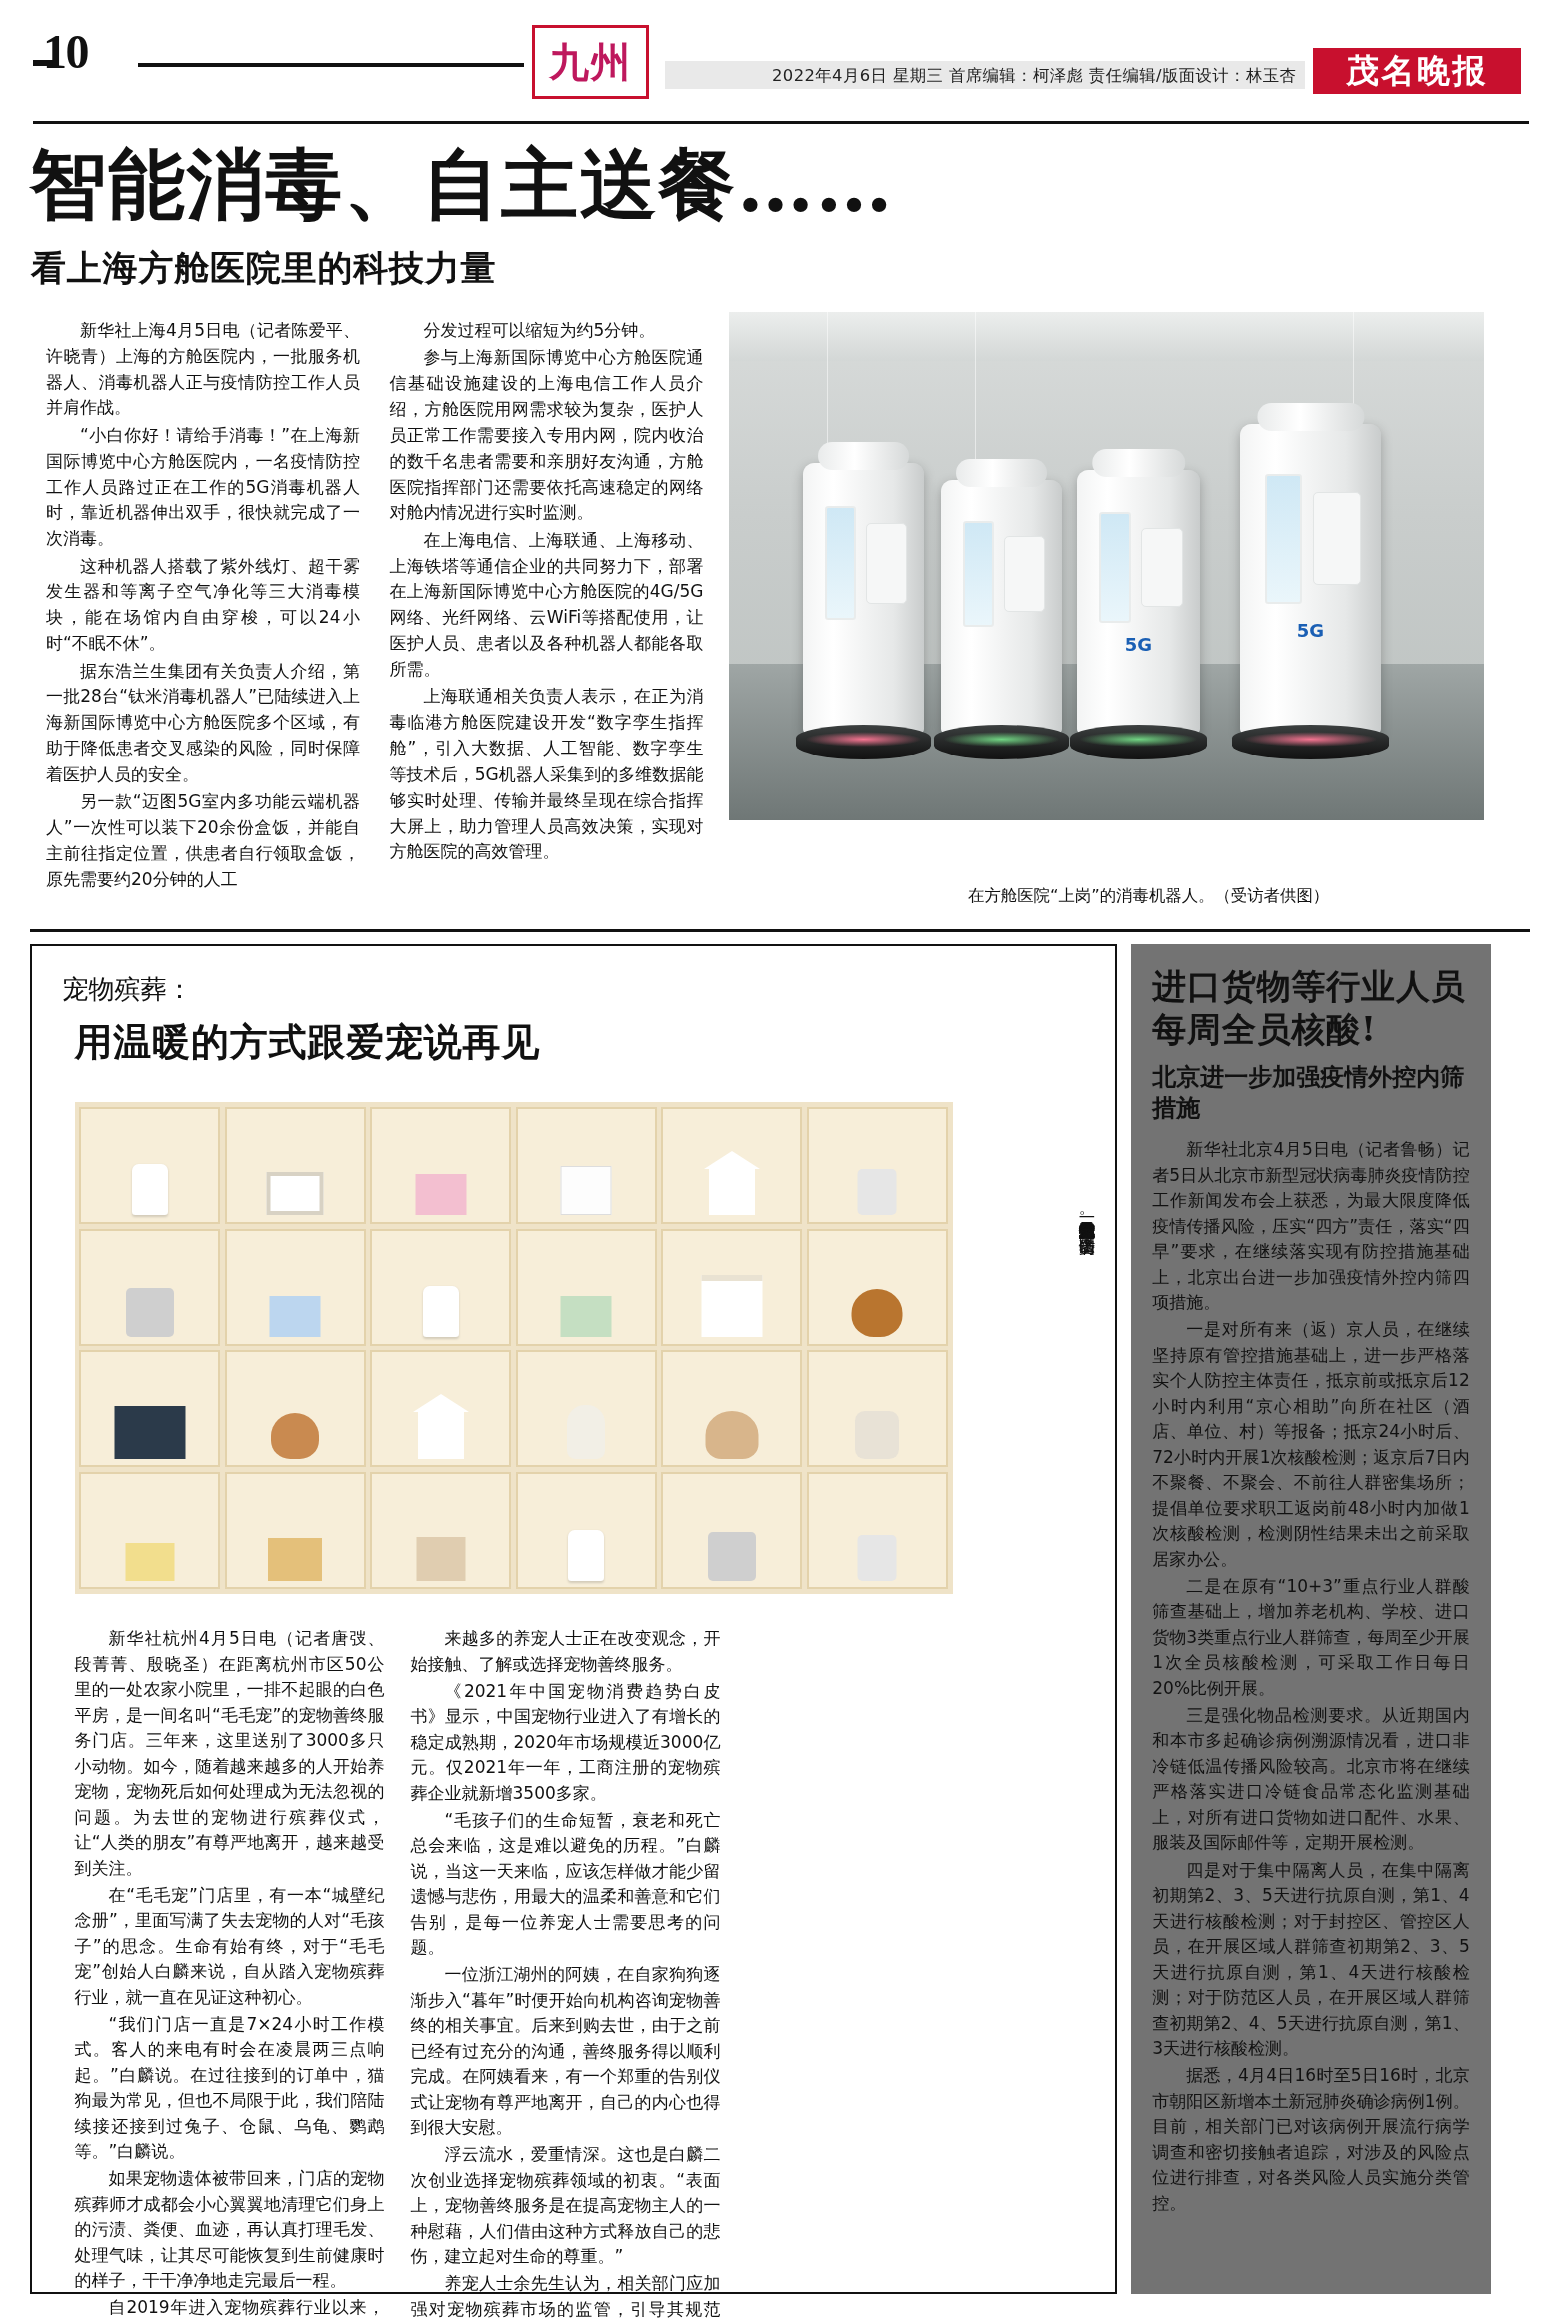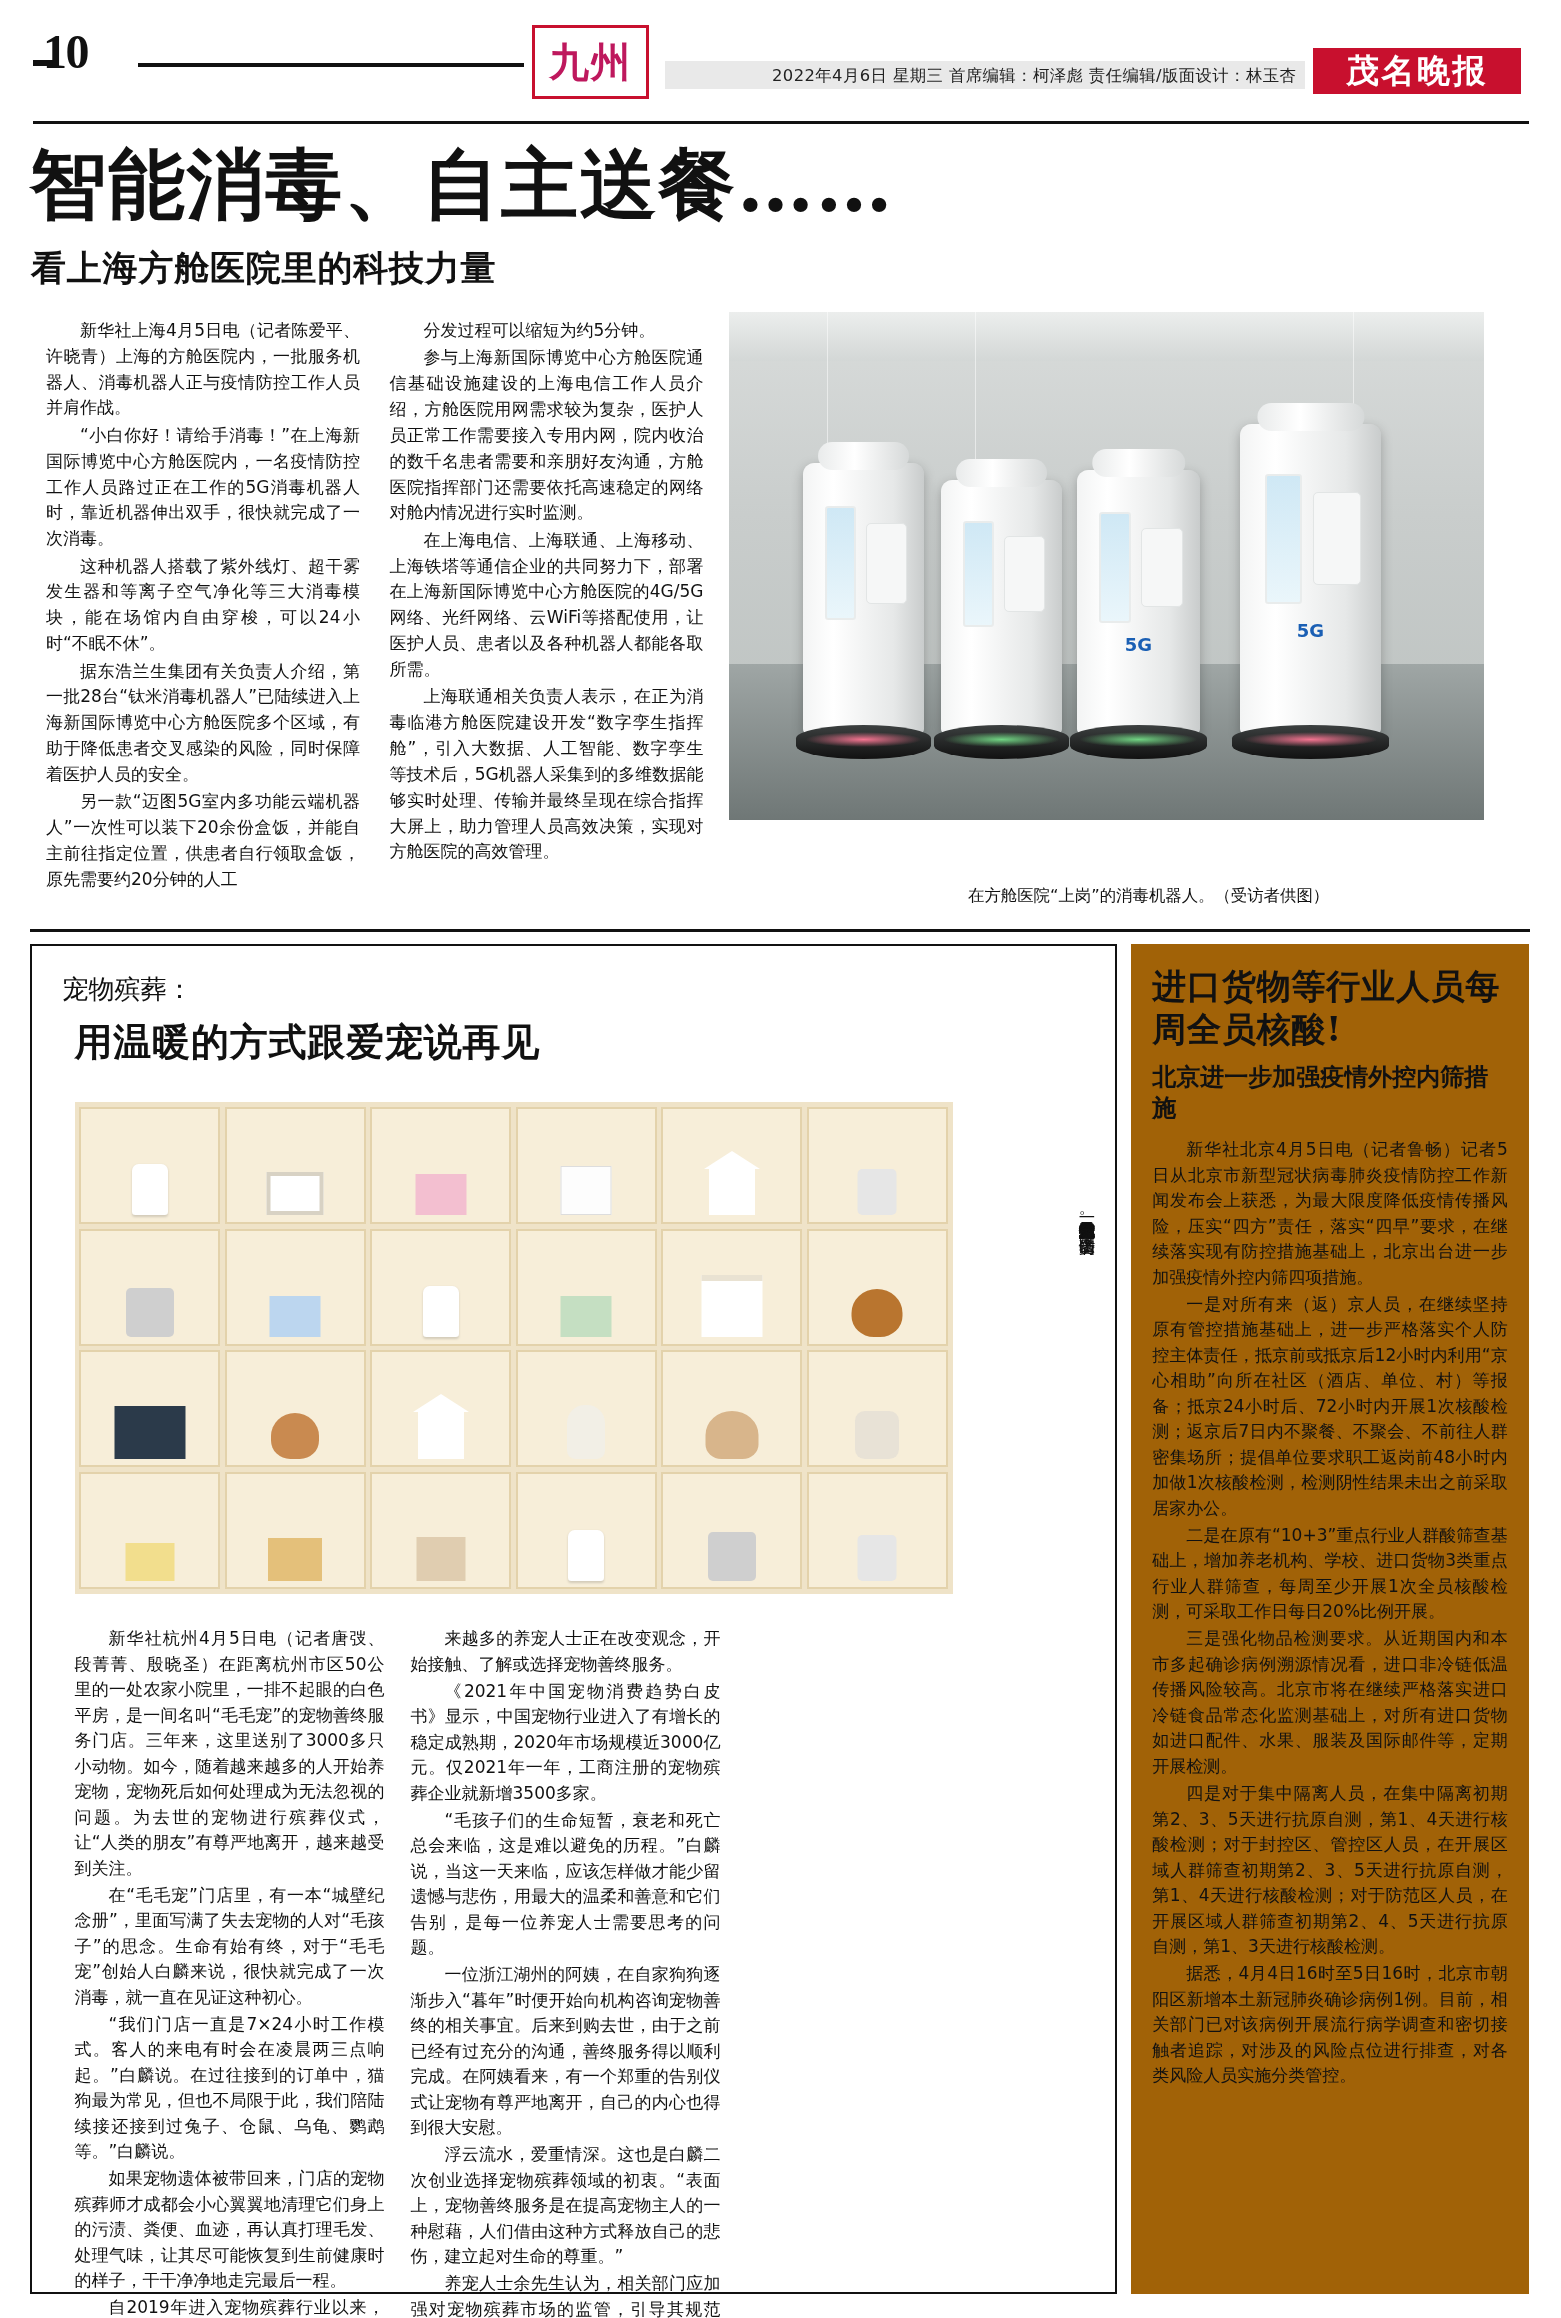--- a/index.html
+++ b/index.html
@@ -211,22 +211,22 @@
   .s2-cols {
     position:absolute; left:43px; top:680px; width:1001px;
     display:flex; gap:26px;
   }
   .s2col { width:310px; font-size:17px; line-height:1.5; text-align:justify;
            font-family:"DejaVu Sans", sans-serif; color:#111;}
   .s2col p { margin:0 0 1.6px 0; text-indent:2em; }
 
   
   .sidebar {
-    position:absolute; left:1131px; top:944px; width:398px; height:1350px;
-    background:#a16207;
+    position:absolute; left:1131px; top:944px; width:360px; height:1350px;
+    background:#737373;
     border:0;
     padding:21.3px 21.3px;
   }
   .sb-title {
     font-family:"DejaVu Serif", serif;
     font-size:34px; font-weight:bold; color:#111; line-height:1.25;
     letter-spacing:0.8px;
   }
   .sb-sub {
     margin-top:11.5px;
@@ -399,21 +399,21 @@
       <div class="cell">
           <div class="obj jar"></div>
         </div>
     </div>
 
     <div class="shelf-caption">一些宠物主人会把宠物骨灰安放在纳骨堂里以留作纪念。（受访者供图）</div>
 
     <div class="s2-cols">
       <div class="s2col">
         <p>新华社杭州4月5日电（记者唐弢、段菁菁、殷晓圣）在距离杭州市区50公里的一处农家小院里，一排不起眼的白色平房，是一间名叫“毛毛宠”的宠物善终服务门店。三年来，这里送别了3000多只小动物。如今，随着越来越多的人开始养宠物，宠物死后如何处理成为无法忽视的问题。为去世的宠物进行殡葬仪式，让“人类的朋友”有尊严地离开，越来越受到关注。</p>
-        <p>在“毛毛宠”门店里，有一本“城壁纪念册”，里面写满了失去宠物的人对“毛孩子”的思念。生命有始有终，对于“毛毛宠”创始人白麟来说，很快就完成了一次消毒，就一直在见证这种初心。</p>
+        <p>在“毛毛宠”门店里，有一本“城壁纪念册”，里面写满了失去宠物的人对“毛孩子”的思念。生命有始有终，对于“毛毛宠”创始人白麟来说，自从踏入宠物殡葬行业，就一直在见证这种初心。</p>
         <p>“我们门店一直是7×24小时工作模式。客人的来电有时会在凌晨两三点响起。”白麟说。在过往接到的订单中，猫狗最为常见，但也不局限于此，我们陪陆续接还接到过兔子、仓鼠、乌龟、鹦鹉等。”白麟说。</p>
         <p>如果宠物遗体被带回来，门店的宠物殡葬师才成都会小心翼翼地清理它们身上的污渍、粪便、血迹，再认真打理毛发、处理气味，让其尽可能恢复到生前健康时的样子，干干净净地走完最后一程。</p>
         <p>自2019年进入宠物殡葬行业以来，白麟发现越</p>
       </div>
       <div class="s2col">
         <p>来越多的养宠人士正在改变观念，开始接触、了解或选择宠物善终服务。</p>
         <p>《2021年中国宠物消费趋势白皮书》显示，中国宠物行业进入了有增长的稳定成熟期，2020年市场规模近3000亿元。仅2021年一年，工商注册的宠物殡葬企业就新增3500多家。</p>
         <p>“毛孩子们的生命短暂，衰老和死亡总会来临，这是难以避免的历程。”白麟说，当这一天来临，应该怎样做才能少留遗憾与悲伤，用最大的温柔和善意和它们告别，是每一位养宠人士需要思考的问题。</p>
         <p>一位浙江湖州的阿姨，在自家狗狗逐渐步入“暮年”时便开始向机构咨询宠物善终的相关事宜。后来到购去世，由于之前已经有过充分的沟通，善终服务得以顺利完成。在阿姨看来，有一个郑重的告别仪式让宠物有尊严地离开，自己的内心也得到很大安慰。</p>
         <p>浮云流水，爱重情深。这也是白麟二次创业选择宠物殡葬领域的初衷。“表面上，宠物善终服务是在提高宠物主人的一种慰藉，人们借由这种方式释放自己的悲伤，建立起对生命的尊重。”</p>

